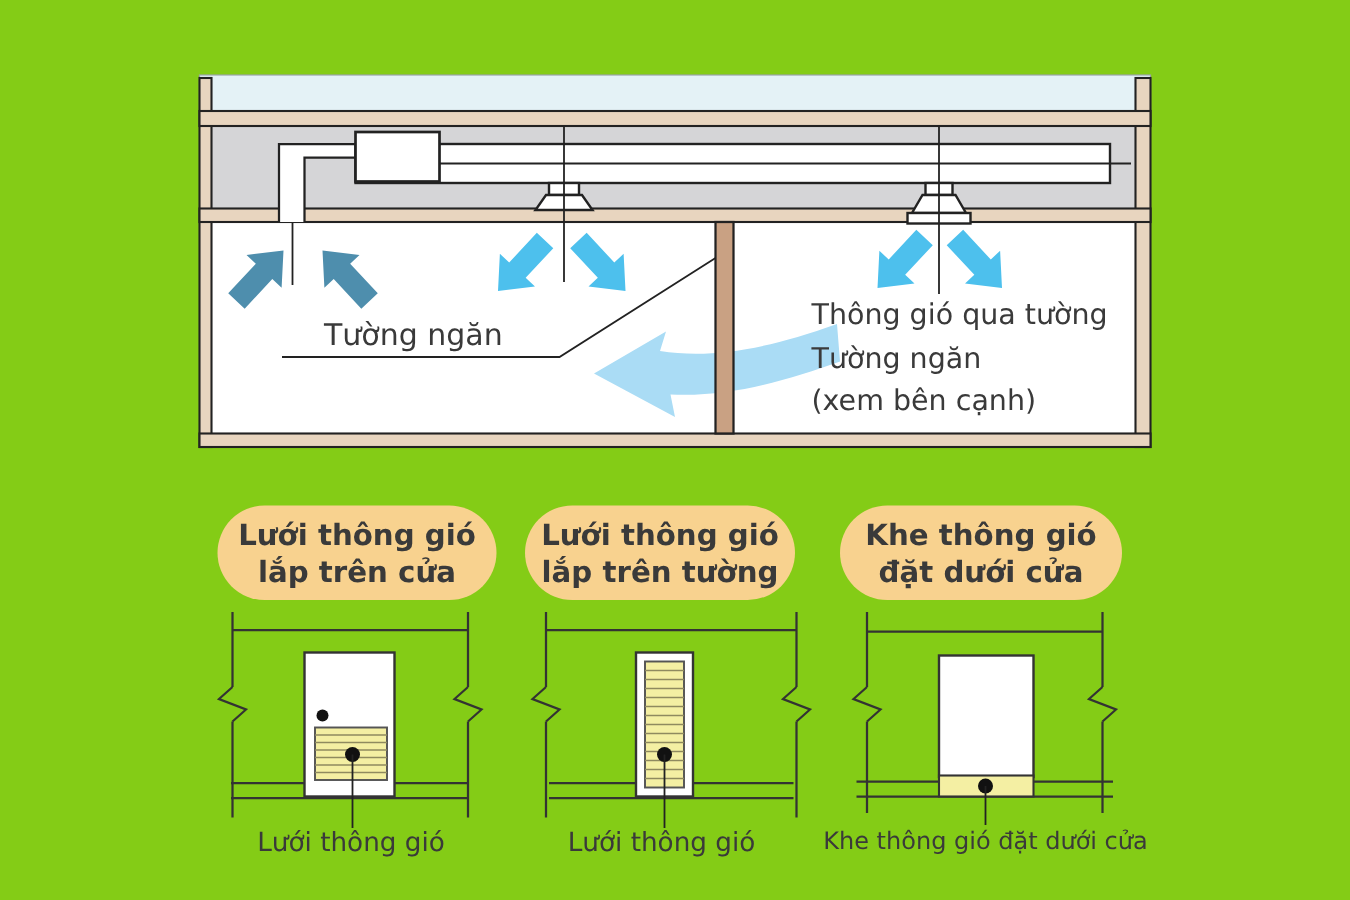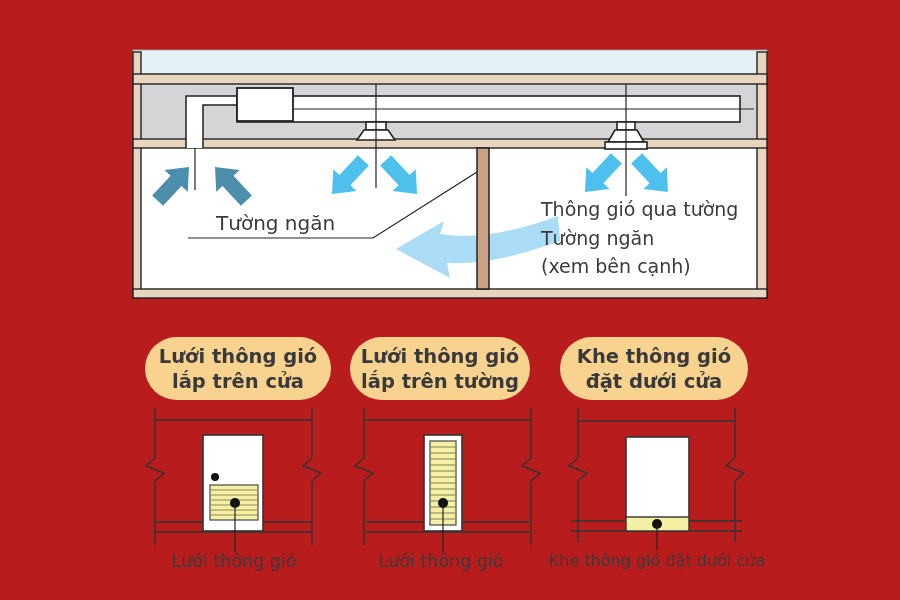--- a/index.html
+++ b/index.html
@@ -1,16 +1,16 @@
 <!DOCTYPE html>
 <html><head>
 <meta charset="utf-8">
 <style>
   html,body{margin:0;padding:0;background:#ffffff;}
-  .page{position:relative;width:900px;height:600px;background:#b91c1c;overflow:hidden;
+  .page{position:relative;width:900px;height:600px;background:#84cc16;overflow:hidden;
         font-family:"DejaVu Sans","Liberation Sans",sans-serif;}
   svg text{font-family:"DejaVu Sans","Liberation Sans",sans-serif;fill:#3a3a3a;}
   .lbl{font-size:20px;}
   .note{font-size:19px;}
   .badge-txt{font-size:19.5px;font-weight:bold;}
   .cap{font-size:17.5px;}
   .cap-sm{font-size:16px;}
   .ln{stroke:#222;stroke-width:1.5;fill:none;}
   .thin{stroke:#222;stroke-width:1.2;fill:none;}
   .duct{fill:#ffffff;stroke:#222;stroke-width:1.6;}

